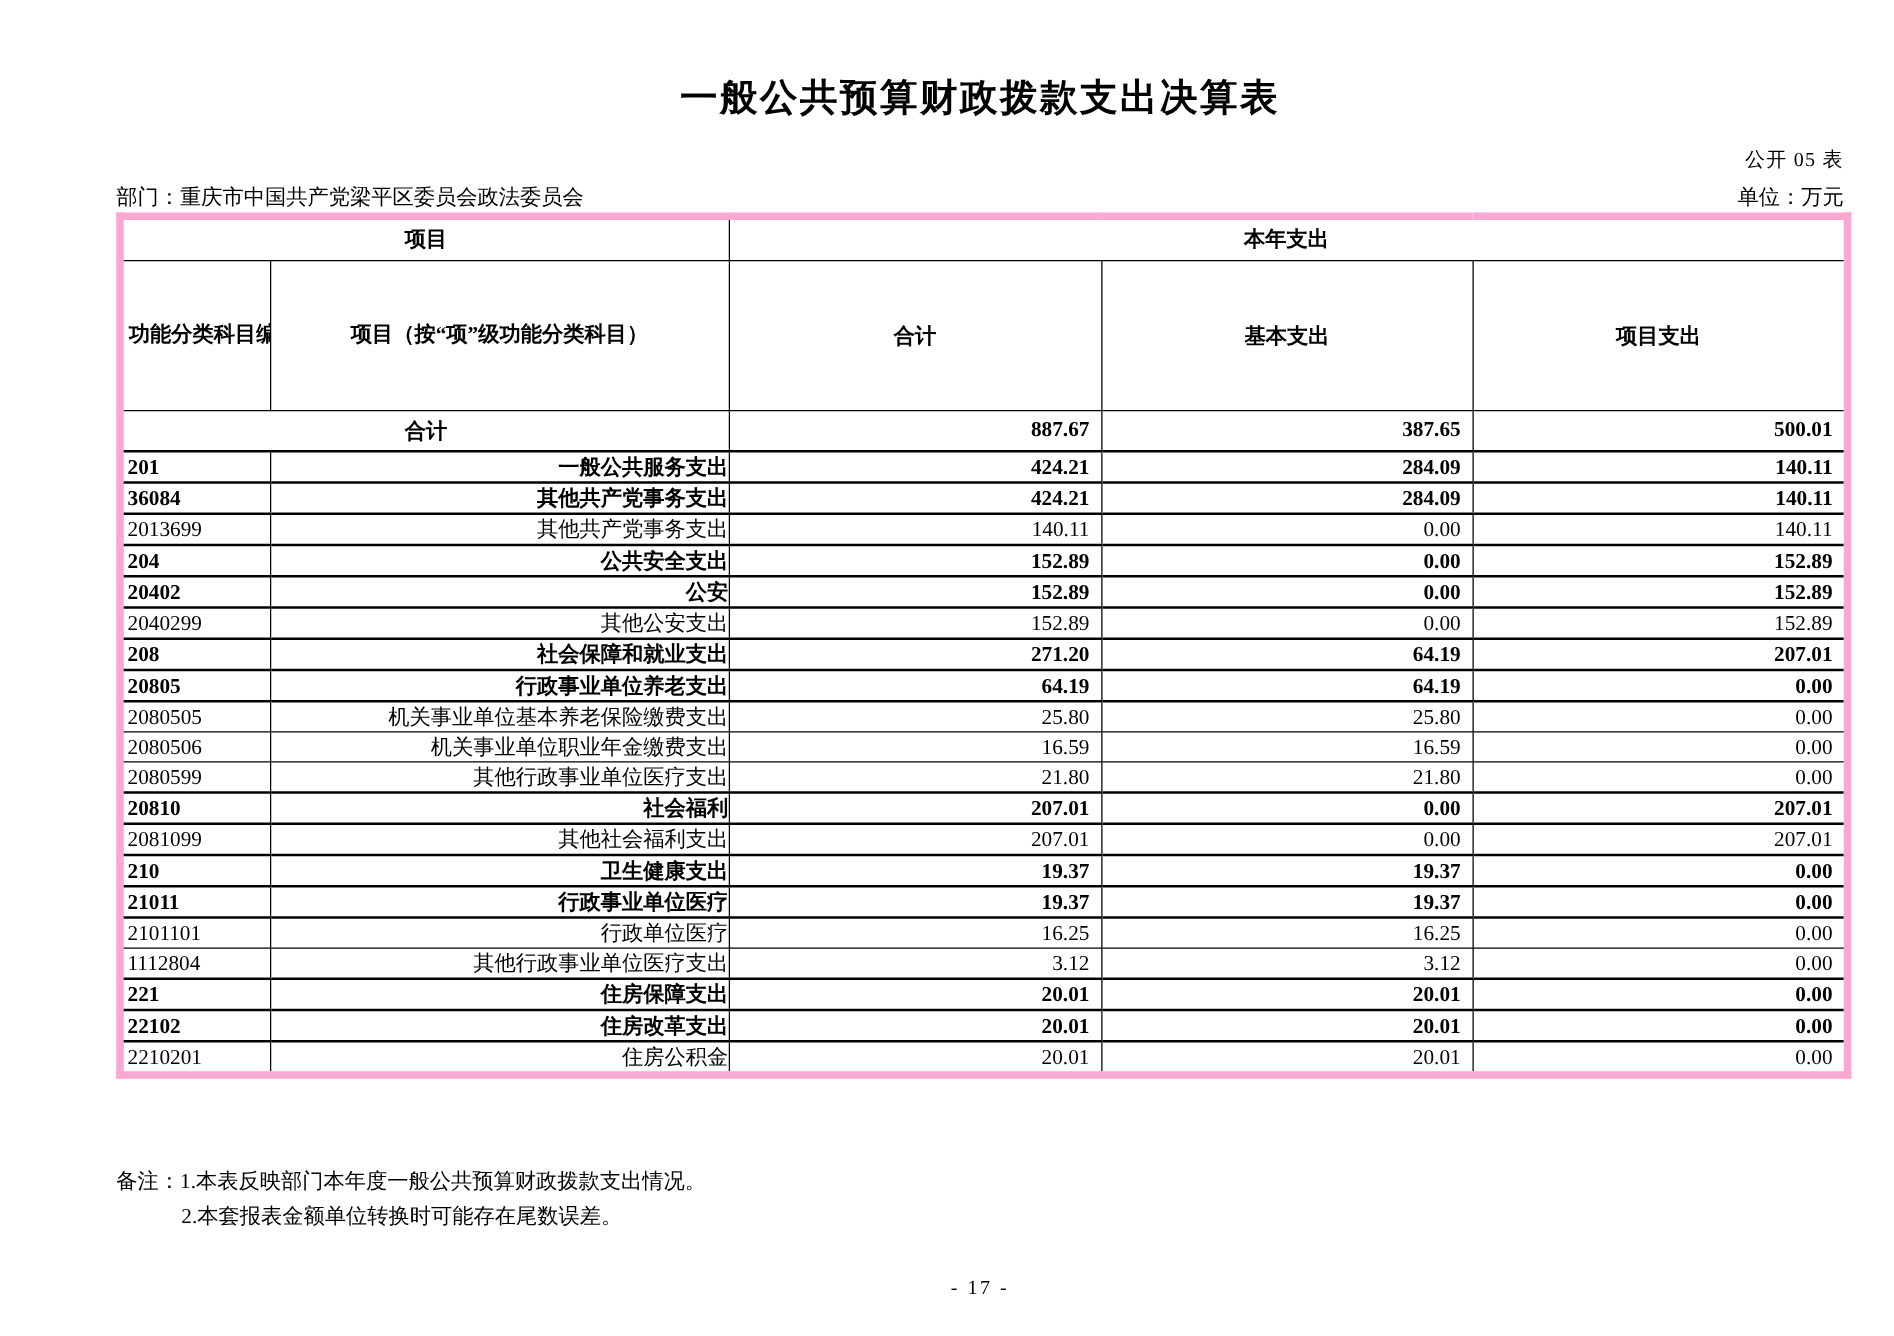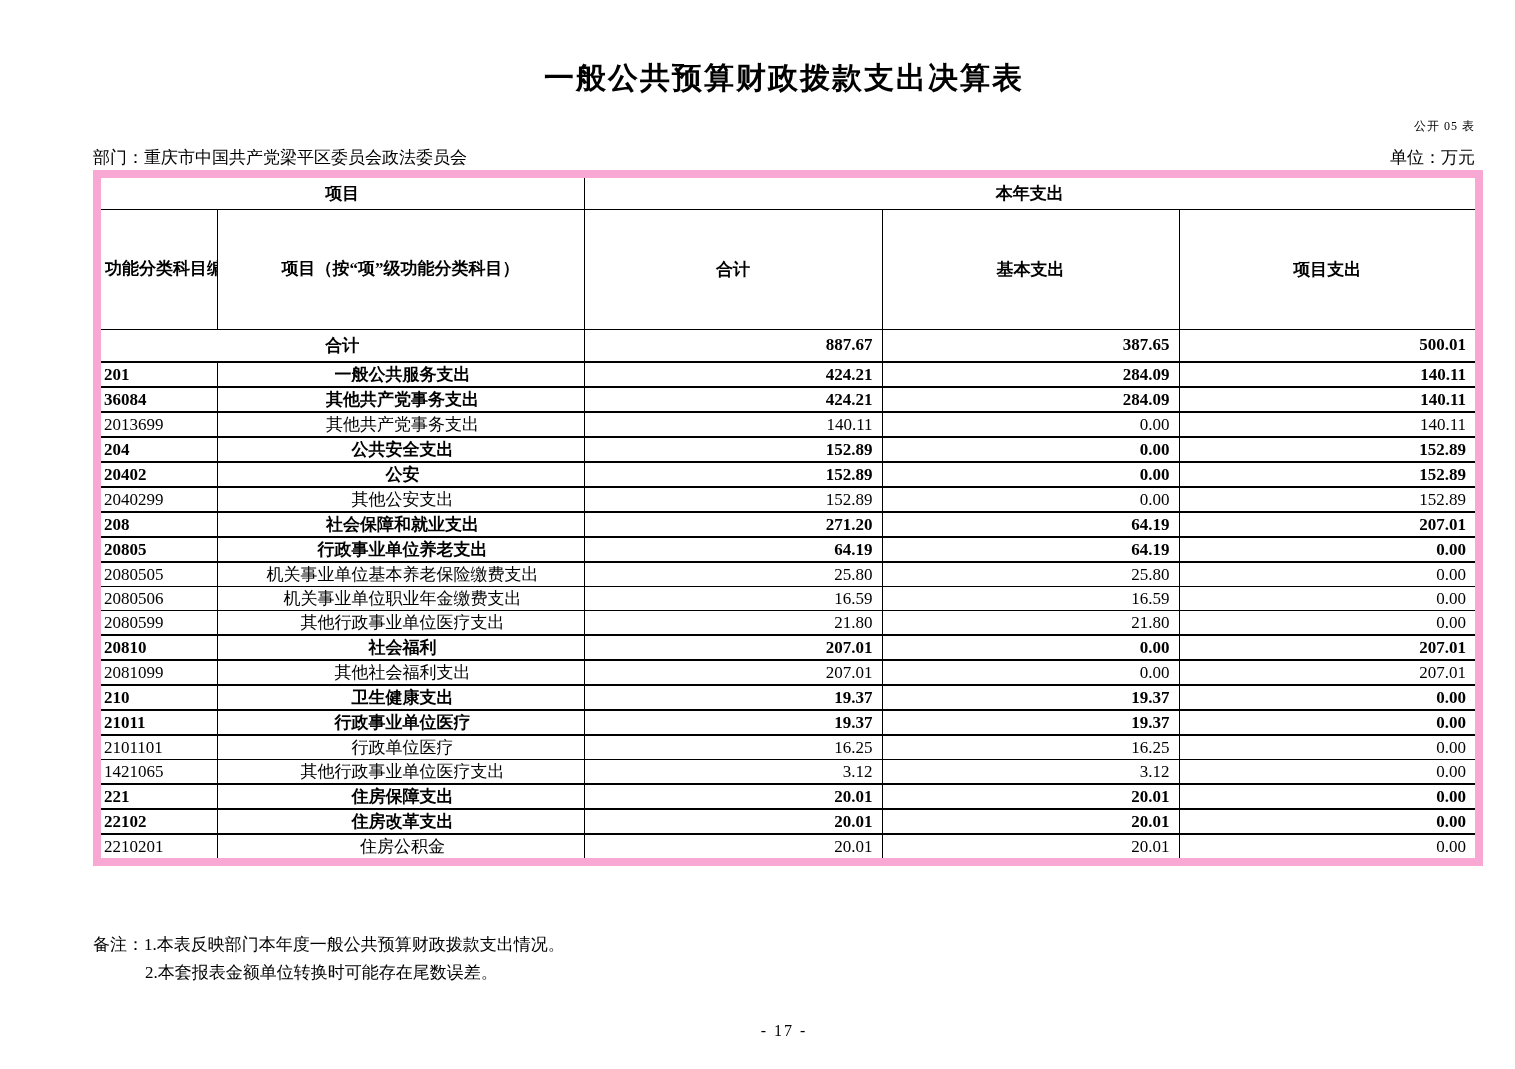--- a/index.html
+++ b/index.html
@@ -11,49 +11,49 @@
   }
   .sheet { position:absolute; left:93px; top:0; width:1382px; }
 
   .doc-title {
     position:absolute; top:58px; left:0; width:100%;
     text-align:center; font-size:30px; font-weight:bold;
     letter-spacing:2px;
   }
   .form-no {
     position:absolute; top:118px; right:0;
-    font-size:12px; letter-spacing:1px;
+    font-size:16px; letter-spacing:1px;
   }
   .meta-line {
     position:absolute; top:146px; left:0; width:100%;
     display:flex; justify-content:space-between;
     font-size:17px;
   }
 
   table.main {
     position:absolute; top:170px; left:0;
     width:1382px; border-collapse:collapse; table-layout:fixed;
-    border:8px solid #f9a8d4;
+    border:6px solid #f9a8d4;
     font-size:17px;
   }
   table.main th, table.main td {
     border:1px solid #000;
     overflow:hidden; white-space:nowrap;
   }
   th.hdr { font-weight:bold; text-align:center; vertical-align:middle; }
   th.wrap { white-space:normal; line-height:1.7; padding:0 4px; }
   tr.hrow1 { height:35px; }
   tr.hrow2 { height:120px; }
   tr.sumrow { height:33px; font-weight:bold; }
   tr.sumrow td { border-bottom-width:2px; }
   tr.drow { height:15px; }
   tr.drow.bold { font-weight:bold; }
   tr.drow.bold td { border-top-width:2px; border-bottom-width:2px; }
   td.c-code { text-align:left; padding-left:3px; vertical-align:middle; }
-  td.c-name { text-align:center; padding-left:4px; vertical-align:middle; }
+  td.c-name { text-align:right; padding-left:4px; vertical-align:middle; }
   td.c-num  { text-align:right; padding-right:9px; vertical-align:middle; }
   td.c-sumlabel { text-align:center; vertical-align:middle; }
 
   .notes {
     position:absolute; top:931px; left:0; width:100%;
     font-size:17px; line-height:1.65;
   }
   .notes .line { display:flex; }
   .notes .indent { padding-left:52px; }
 
@@ -211,21 +211,21 @@
     <td class="c-num">0.00</td>
   </tr>
         <tr class="drow">
     <td class="c-code">2101101</td>
     <td class="c-name">行政单位医疗</td>
     <td class="c-num">16.25</td>
     <td class="c-num">16.25</td>
     <td class="c-num">0.00</td>
   </tr>
         <tr class="drow">
-    <td class="c-code">1421065</td>
+    <td class="c-code">1112804</td>
     <td class="c-name">其他行政事业单位医疗支出</td>
     <td class="c-num">3.12</td>
     <td class="c-num">3.12</td>
     <td class="c-num">0.00</td>
   </tr>
         <tr class="drow bold">
     <td class="c-code">221</td>
     <td class="c-name">住房保障支出</td>
     <td class="c-num">20.01</td>
     <td class="c-num">20.01</td>

